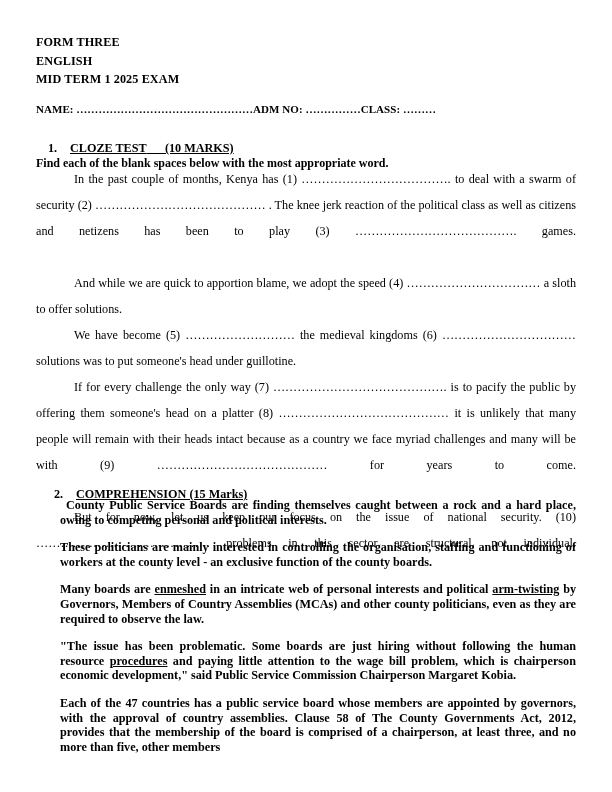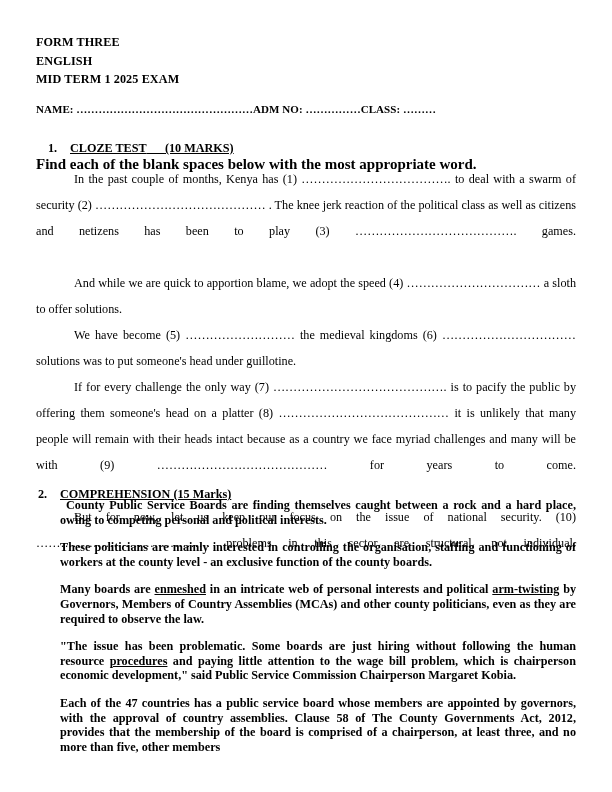--- a/index.html
+++ b/index.html
@@ -58,21 +58,21 @@
     white-space: nowrap;
   }
   .sec1-head .num { display: inline-block; width: 22px; }
   .sec1-head .ul { text-decoration: underline; }
 
   .sec1-instr {
     position: absolute;
     left: 36px;
     top: 156px;
     font-weight: bold;
-    font-size: 15px;
+    font-size: 12px;
     white-space: nowrap;
   }
 
   .cloze {
     position: absolute;
     left: 36px;
     top: 166px;
     width: 540px;
     font-size: 12.2px;
     line-height: 26px;
@@ -87,21 +87,21 @@
   .cloze p.ind { text-indent: 38px; }
   .nowrapfull::after {
     content: "";
     display: inline-block;
     width: 100%;
   }
 
   
   .sec2-head {
     position: absolute;
-    left: 38px;
+    left: 54px;
     top: 487px;
     font-weight: bold;
     font-size: 12.2px;
     white-space: nowrap;
   }
   .sec2-head .num { display: inline-block; width: 22px; }
   .sec2-head .ul { text-decoration: underline; }
 
   .comp {
     position: absolute;

